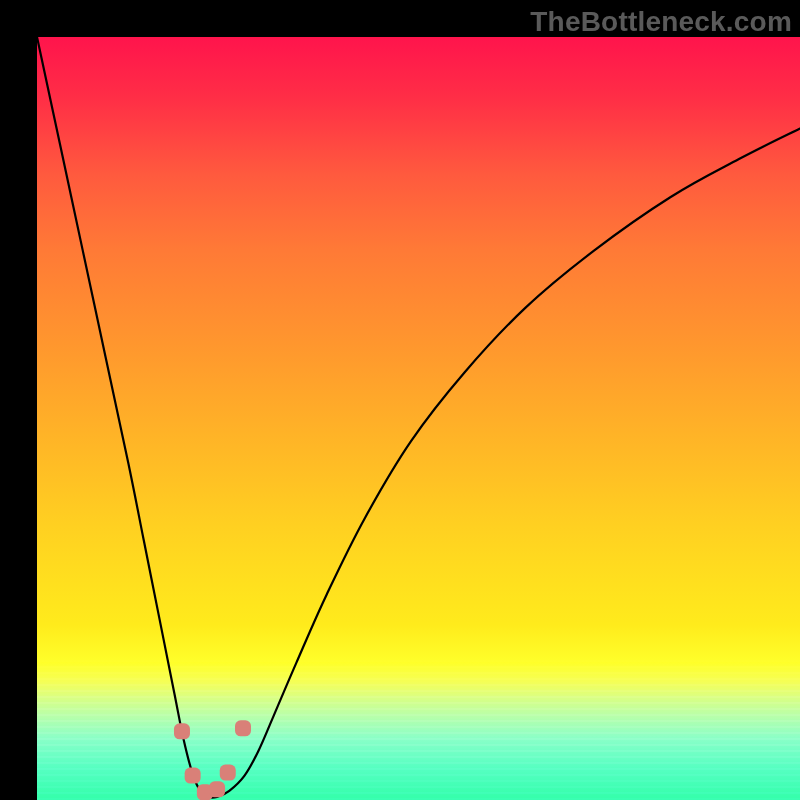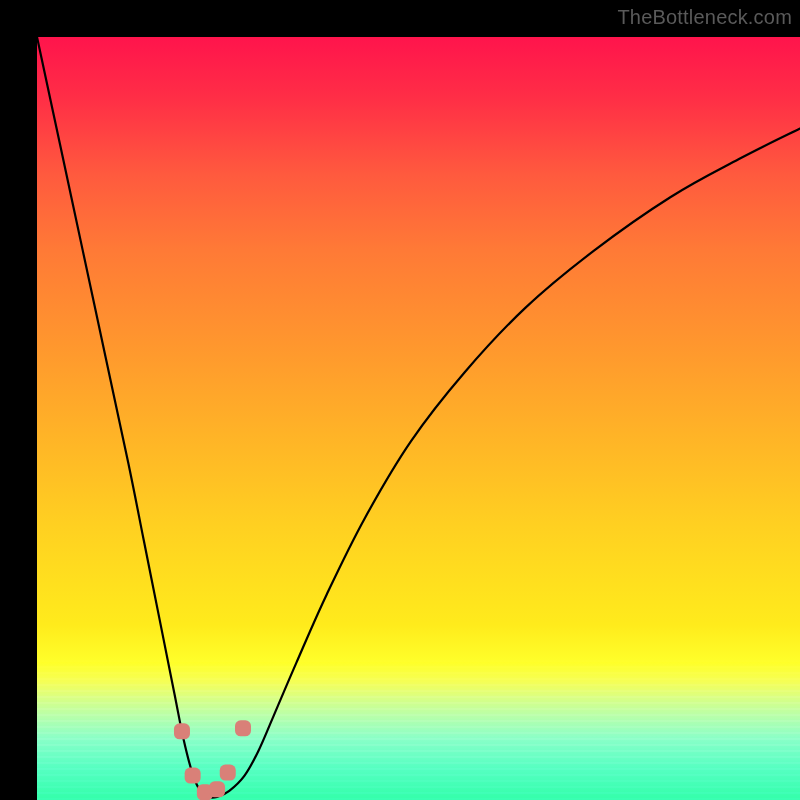--- a/index.html
+++ b/index.html
@@ -51,22 +51,22 @@
     );
     mix-blend-mode: overlay;
     pointer-events: none;
   }
 
   .watermark {
     position: absolute;
     top: 6px;
     right: 8px;
     color: #5a5a5a;
-    font-size: 20px;
-    font-weight: 400;
+    font-size: 28px;
+    font-weight: 700;
     letter-spacing: 0.2px;
     user-select: none;
   }
 
   svg.curve {
     position: absolute;
     left: 0; top: 0;
     width: 100%; height: 100%;
     overflow: visible;
     pointer-events: none;

